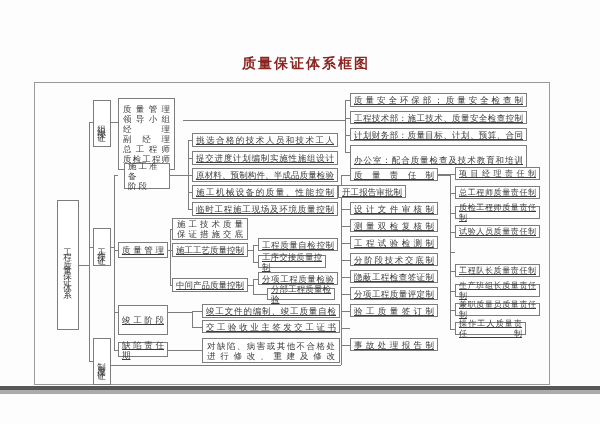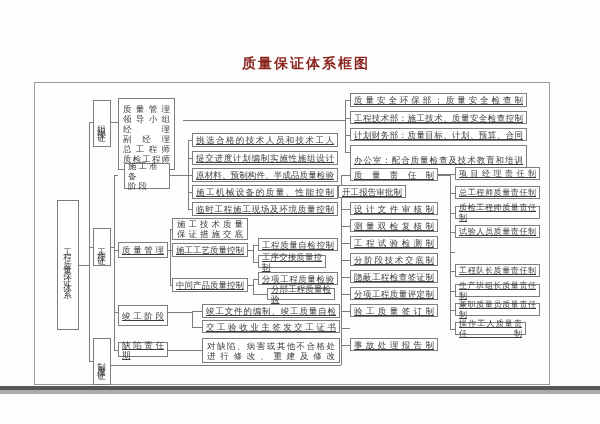--- a/index.html
+++ b/index.html
@@ -136,21 +136,21 @@
   <div class="bx jz" style="left:258px;top:255px;width:68px;height:13px">
       <span>工序交接质量控制</span>
     </div>
   <div class="bx jz" style="left:258px;top:272px;width:80px;height:13px">
       <span>分项工程质量检验</span>
     </div>
   <div class="bx jz" style="left:267px;top:288px;width:68px;height:12px">
       <span>分部工程质量检验</span>
     </div>
 
-  <div class="bx jz" style="left:118px;top:305px;width:50px;height:21px">
+  <div class="bx jz" style="left:118px;top:305px;width:50px;height:30px">
       <span>竣工阶段</span>
     </div>
   <div class="bx jz" style="left:202px;top:304px;width:138px;height:14px">
       <span>竣工文件的编制、竣工质量自检</span>
     </div>
   <div class="bx jz" style="left:202px;top:320px;width:138px;height:13px">
       <span>交工验收业主签发交工证书</span>
     </div>
 
   <div class="bx jz" style="left:118px;top:342px;width:50px;height:15px">

